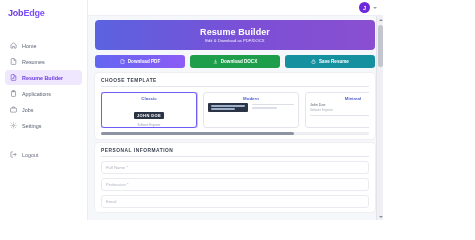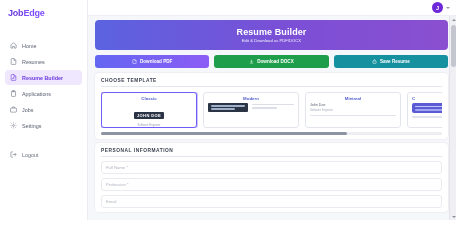--- a/index.html
+++ b/index.html
@@ -3,21 +3,21 @@
 <meta charset="utf-8">
 <style>
   * { box-sizing: border-box; margin: 0; padding: 0; }
   html, body {
     width: 475px; height: 220px;
     overflow: hidden;
     font-family: "Liberation Sans", sans-serif;
     background: #ffffff;
     color: #2e3440;
   }
-  #app { position: relative; width: 456px; height: 220px; display: flex; }
+  #app { position: relative; width: 383px; height: 220px; display: flex; }
 
   
   .sidebar {
     width: 88px; height: 220px;
     background: #ffffff;
     border-right: 1px solid #ececf3;
     display: flex; flex-direction: column;
     flex: 0 0 88px;
     position: relative;
   }

